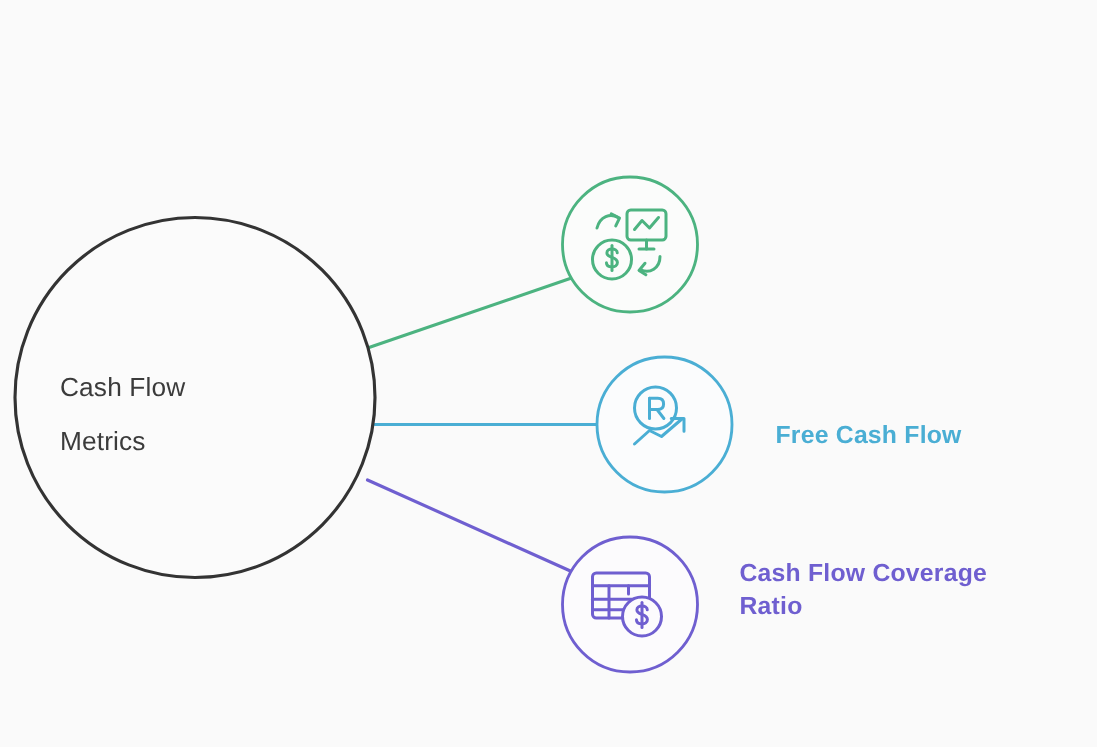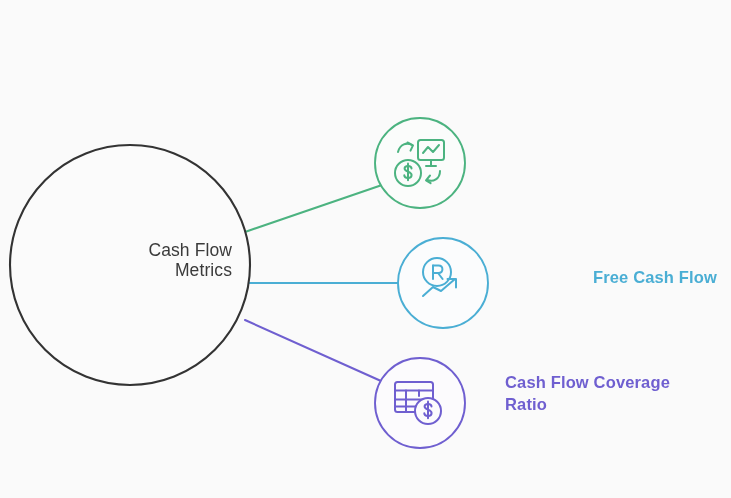--- a/index.html
+++ b/index.html
@@ -22,26 +22,26 @@
   }
   #diagram-svg {
     position: absolute;
     top: 0;
     left: 0;
     width: 731px;
     height: 498px;
   }
   .hub-label {
     position: absolute;
-    left: 52px;
+    left: 40px;
     top: 240px;
     width: 180px;
-    text-align: right;
+    text-align: left;
     font-size: 17.5px;
-    line-height: 20px;
+    line-height: 36px;
     color: #3b3b3b;
     font-family: "Liberation Sans", sans-serif;
     white-space: pre-line;
     letter-spacing: 0.1px;
   }
   .node-label {
     position: absolute;
     font-size: 16.5px;
     line-height: 22px;
     font-weight: bold;
@@ -49,26 +49,25 @@
     letter-spacing: 0.15px;
     white-space: pre-line;
   }
   #label-operating-cash-flow {
     left: 492px;
     top: 151px;
     width: 215px;
   }
   #label-free-cash-flow {
     left: 517px;
-    top: 266px;
+    top: 279px;
     width: 200px;
-    text-align: right;
   }
   #label-cash-flow-coverage-ratio {
-    left: 505px;
+    left: 493px;
     top: 371px;
     width: 200px;
   }
 </style>
 </head>
 <body>
 
 <div id="diagram-canvas">
 
   <svg id="diagram-svg" viewBox="0 0 731 498">

